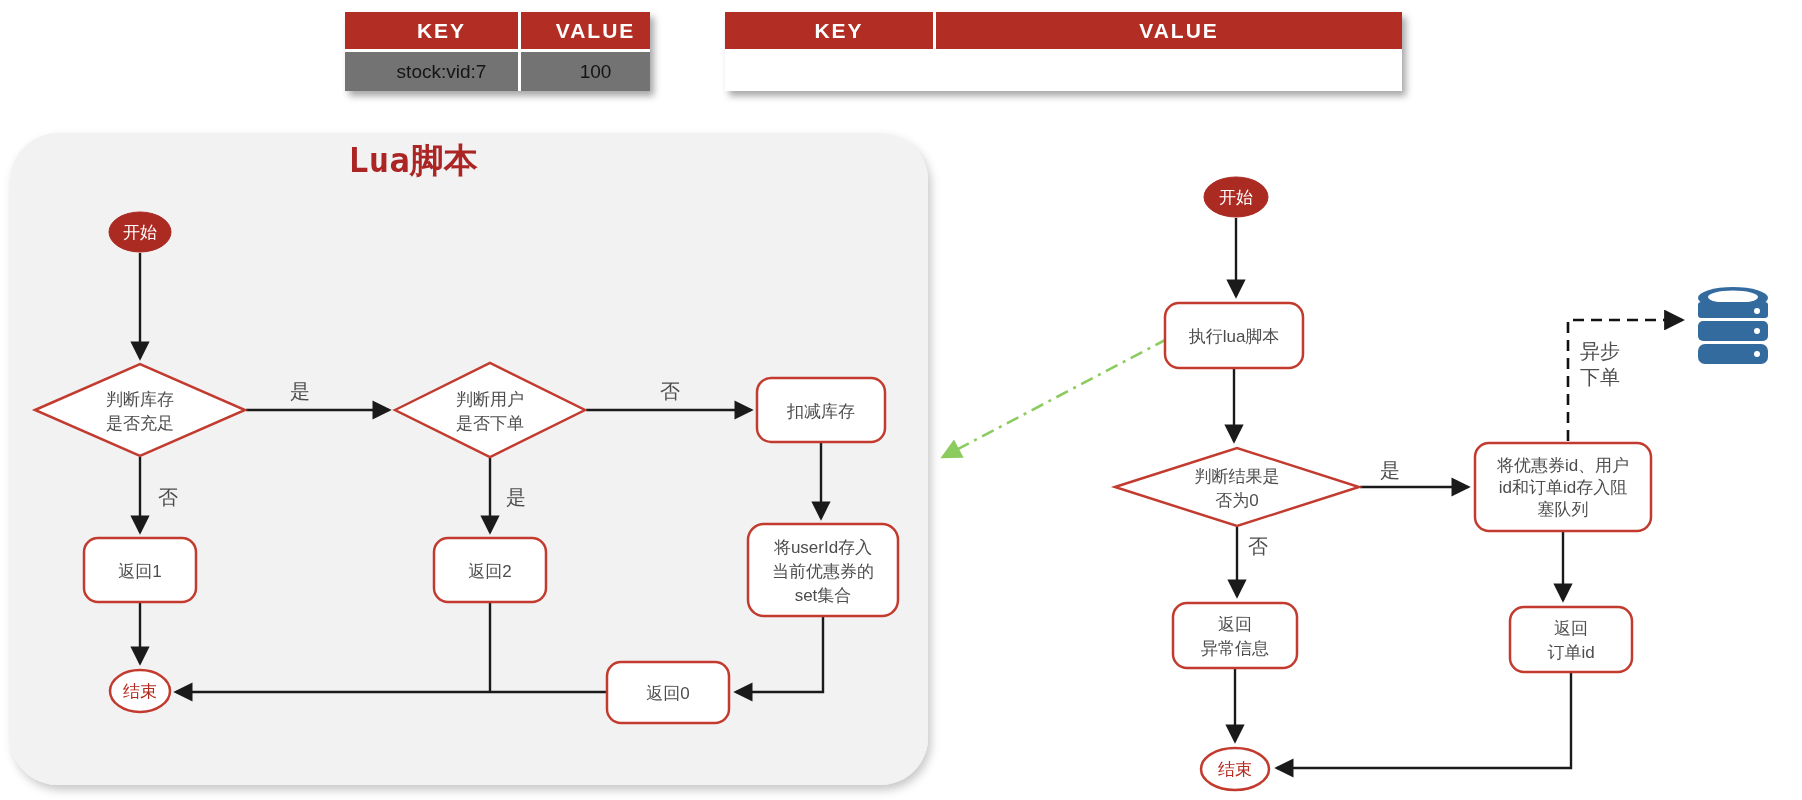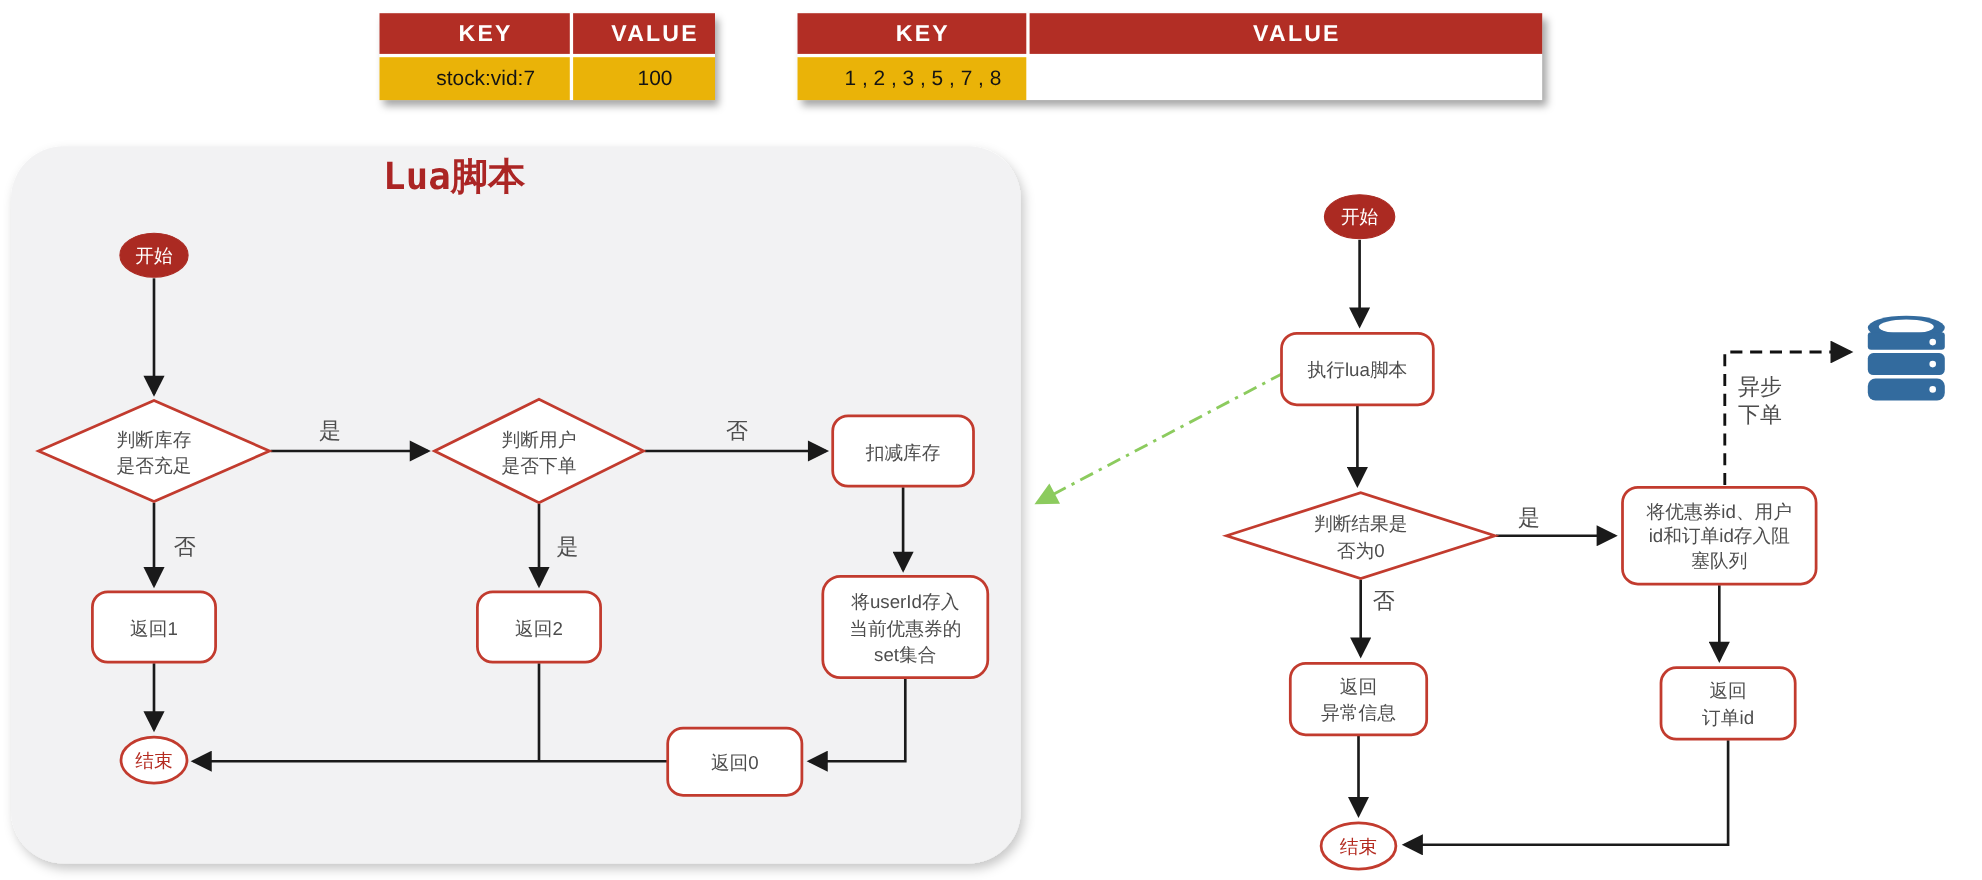--- a/index.html
+++ b/index.html
@@ -6,21 +6,21 @@
   body{width:1802px;height:800px;position:relative;overflow:hidden;
        font-family:"Liberation Sans",sans-serif;}
   .stage{position:absolute;left:0;top:0;width:1802px;height:800px;}
 
   
   .kv{position:absolute;display:grid;gap:3px;background:#ffffff;
       box-shadow:4px 5px 7px rgba(0,0,0,.35);}
   .kv .cell{display:flex;align-items:center;justify-content:center;
       font-family:Liberation Sans, sans-serif;white-space:pre;padding-left:20px;}
   .kv .h{background:#b22e25;color:#ffffff;font-weight:bold;font-size:21px;letter-spacing:2px;}
-  .kv .b{background:#eab308;color:#141414;font-size:19px;}
+  .kv .b{background:#737373;color:#141414;font-size:19px;}
   #stock-table{left:345px;top:12px;grid-template-columns:173px 129px;grid-template-rows:37px 39px;}
   #order-table{left:725px;top:12px;grid-template-columns:208px 466px;grid-template-rows:37px 39px;}
 
   
   svg{position:absolute;left:0;top:0;}
   .edge{stroke:#1a1a1a;stroke-width:2.4;fill:none;}
   .edge-dashed{stroke:#111111;stroke-width:2.6;fill:none;stroke-dasharray:11 7;}
   .edge-green{stroke:#8ccb5e;stroke-width:2.6;fill:none;stroke-dasharray:13 6 3 6;}
   .node{fill:#ffffff;stroke:#c23b2e;stroke-width:2.5;}
   .startnode{fill:#ab2a22;stroke:#ab2a22;}
@@ -41,21 +41,20 @@
   <div class="kv" id="stock-table">
     <div class="cell h">KEY</div>
     <div class="cell h">VALUE</div>
     <div class="cell b">stock:vid:7</div>
     <div class="cell b">100</div>
   </div>
 
   <div class="kv" id="order-table">
     <div class="cell h">KEY</div>
     <div class="cell h">VALUE</div>
-    <div class="cell b">1 , 2 , 3 , 5 , 7 , 8</div>
   </div>
 
   <svg width="1802" height="800" viewBox="0 0 1802 800">
     <defs>
       <marker id="arrB" viewBox="0 0 10 10" refX="8.6" refY="5" markerWidth="9.5" markerHeight="8" orient="auto">
         <path d="M0,0 L10,5 L0,10 z" fill="#1a1a1a"></path>
       </marker>
       <marker id="arrG" viewBox="0 0 10 10" refX="8.6" refY="5" markerWidth="9.5" markerHeight="8" orient="auto">
         <path d="M0,0 L10,5 L0,10 z" fill="#8ccb5e"></path>
       </marker>

